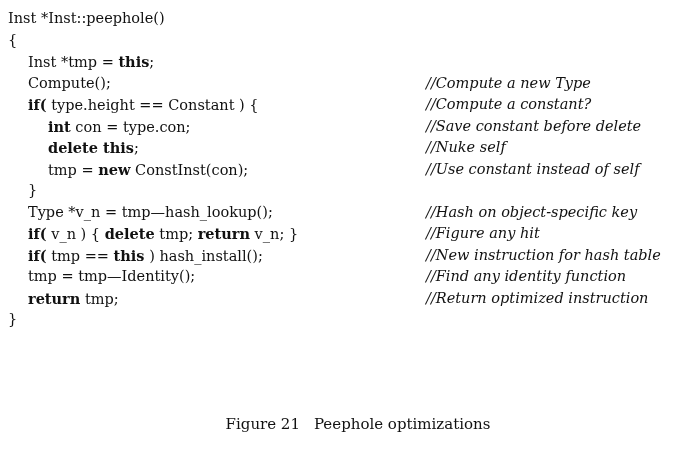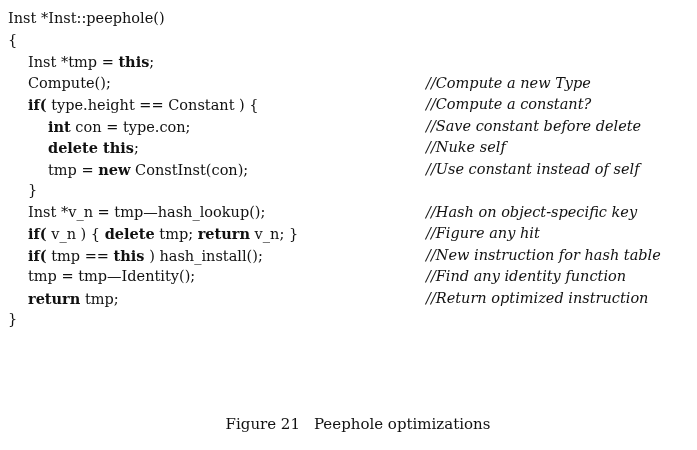--- a/index.html
+++ b/index.html
@@ -77,21 +77,21 @@
   <div class="listing" id="listing">
       <div class="code-line"><span class="code" style="left: 0px;"><span>Inst *Inst::peephole()</span></span></div>
       <div class="code-line"><span class="code" style="left: 0px;"><span>{</span></span></div>
       <div class="code-line"><span class="code" style="left: 20px; text-align: center;"><span>Inst *tmp = </span><span class="kw">this</span><span>;</span></span></div>
       <div class="code-line"><span class="code" style="left: 20px;"><span>Compute();</span></span><span class="comment">//Compute a new Type</span></div>
       <div class="code-line"><span class="code" style="left: 20px;"><span class="kw">if(</span><span> type.height == Constant ) {</span></span><span class="comment">//Compute a constant?</span></div>
       <div class="code-line"><span class="code" style="left: 40px;"><span class="kw">int</span><span> con = type.con;</span></span><span class="comment">//Save constant before delete</span></div>
       <div class="code-line"><span class="code" style="left: 40px;"><span class="kw">delete this</span><span>;</span></span><span class="comment">//Nuke self</span></div>
       <div class="code-line"><span class="code" style="left: 40px;"><span>tmp = </span><span class="kw">new</span><span> ConstInst(con);</span></span><span class="comment">//Use constant instead of self</span></div>
       <div class="code-line"><span class="code" style="left: 20px;"><span>}</span></span></div>
-      <div class="code-line"><span class="code" style="left: 20px;"><span>Inst *v_n = tmp—hash_lookup();</span></span><span class="comment">//Hash on object-specific key</span></div>
+      <div class="code-line"><span class="code" style="left: 20px;"><span>Type *v_n = tmp—hash_lookup();</span></span><span class="comment">//Hash on object-specific key</span></div>
       <div class="code-line"><span class="code" style="left: 20px;"><span class="kw">if(</span><span> v_n ) { </span><span class="kw">delete</span><span> tmp; </span><span class="kw">return</span><span> v_n; }</span></span><span class="comment">//Figure any hit</span></div>
       <div class="code-line"><span class="code" style="left: 20px;"><span class="kw">if(</span><span> tmp == </span><span class="kw">this</span><span> ) hash_install();</span></span><span class="comment">//New instruction for hash table</span></div>
       <div class="code-line"><span class="code" style="left: 20px;"><span>tmp = tmp—Identity();</span></span><span class="comment">//Find any identity function</span></div>
       <div class="code-line"><span class="code" style="left: 20px;"><span class="kw">return</span><span> tmp;</span></span><span class="comment">//Return optimized instruction</span></div>
       <div class="code-line"><span class="code" style="left: 0px;"><span>}</span></span></div>
     </div>
 
   <div class="caption">
     <span class="cap-label">Figure 21</span><span>Peephole optimizations</span>
   </div>

